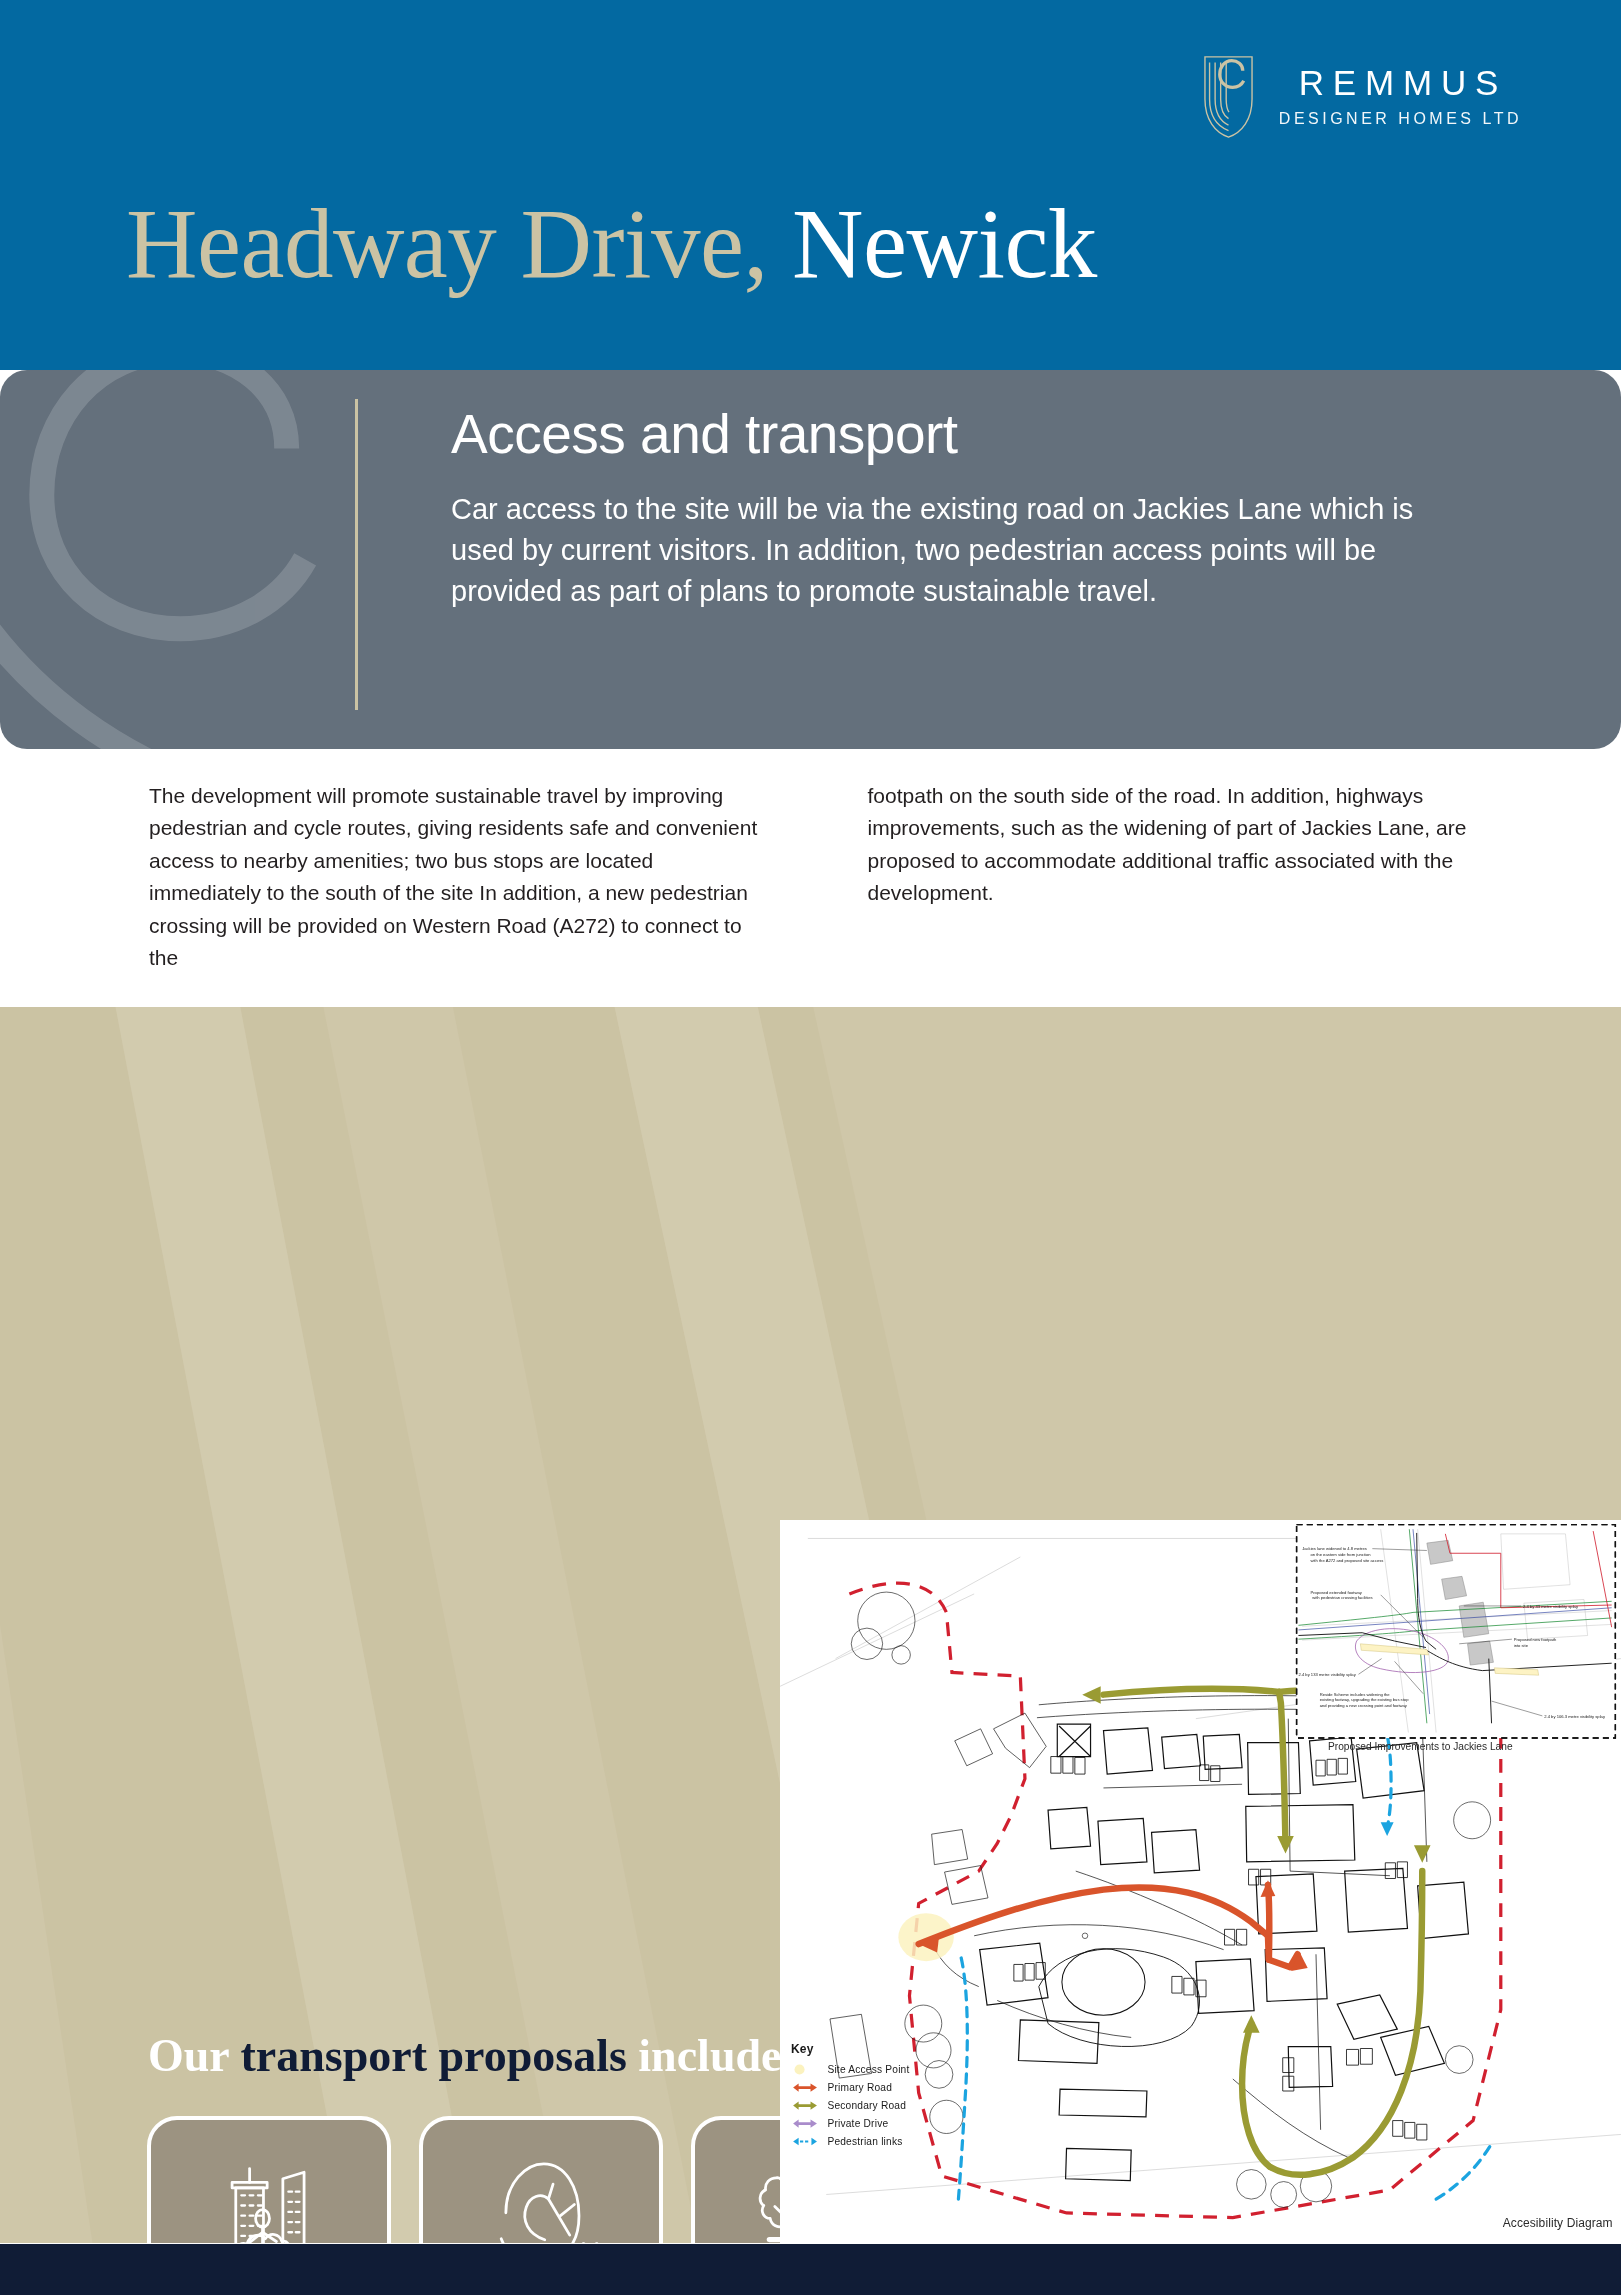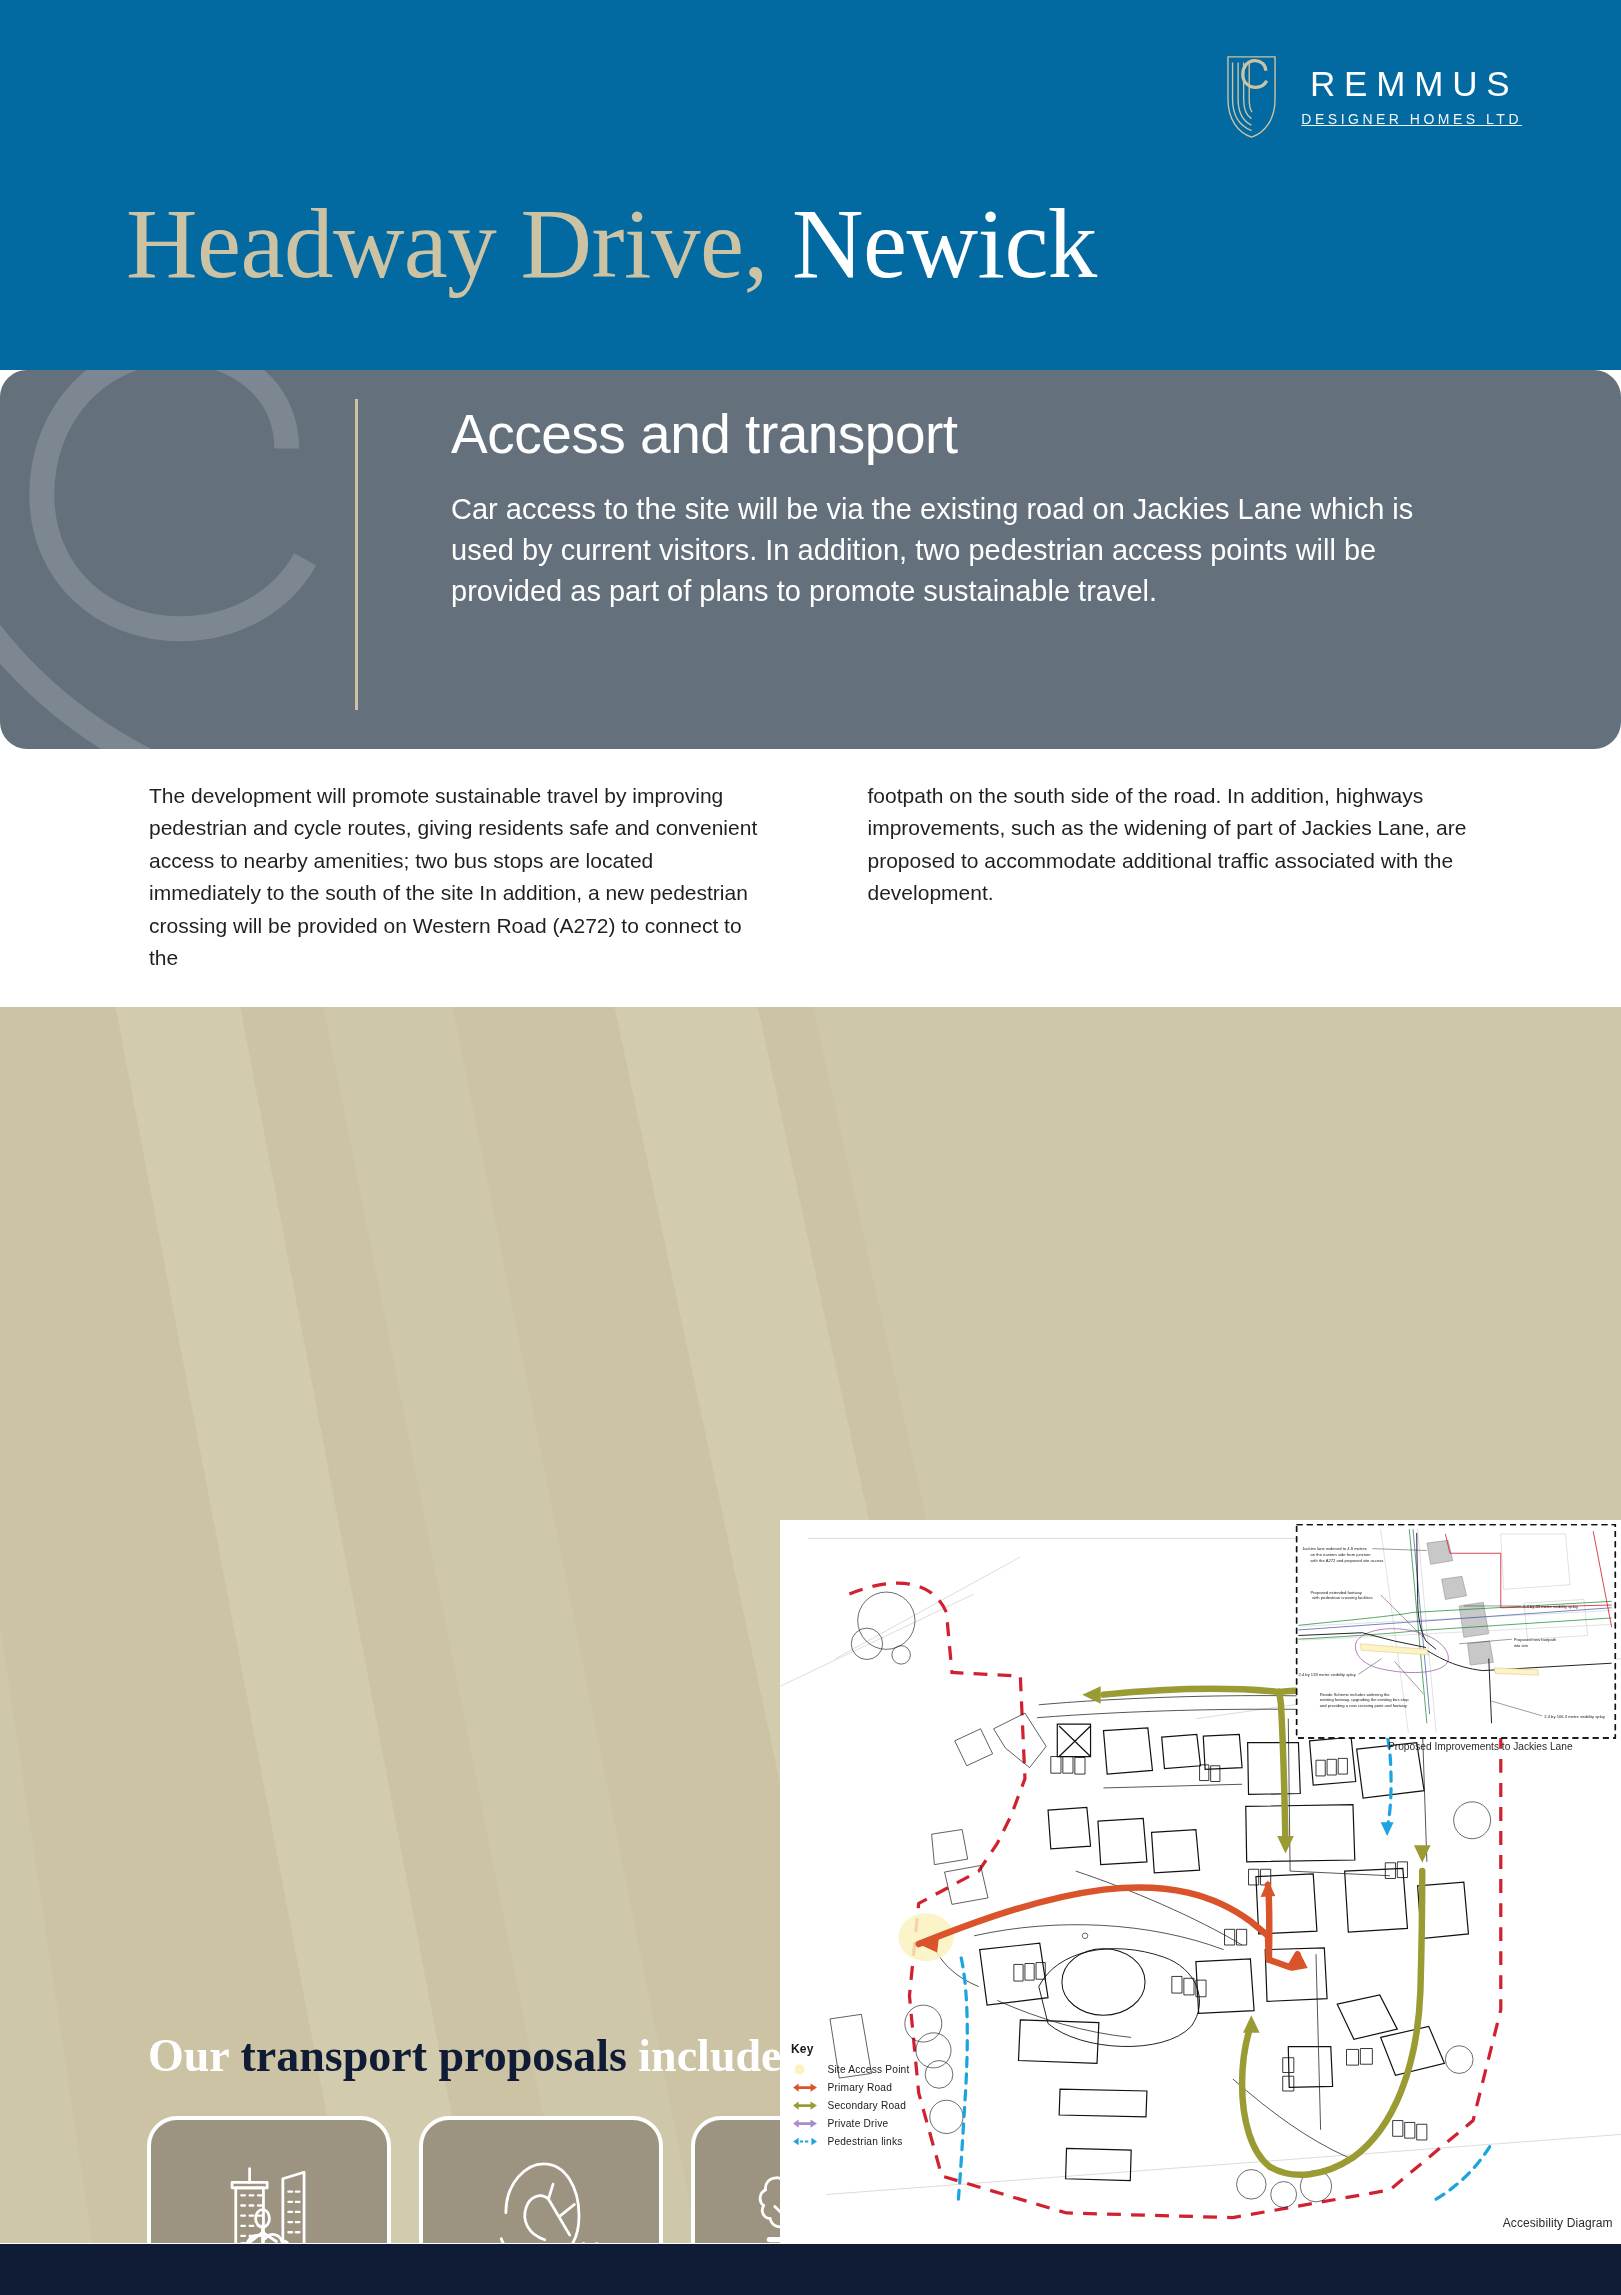--- a/index.html
+++ b/index.html
@@ -6,21 +6,21 @@
   body{width:1621px;height:2295px;position:relative;overflow:hidden;
        font-family:"Liberation Sans",sans-serif;-webkit-font-smoothing:antialiased;}
 
   
   .masthead{position:absolute;left:0;top:0;width:1621px;height:370px;background:#0369a1;overflow:hidden;}
   .logo-wrap{position:absolute;right:99px;top:55px;display:flex;align-items:center;gap:21px;}
   .logo-mark{width:51px;height:83px;position:relative;}
   .logo-mark svg{display:block;}
   .logo-text{display:flex;flex-direction:column;align-items:center;}
   .logo-name{color:#ffffff;font-size:35px;letter-spacing:8.8px;font-weight:400;line-height:1;padding-left:8.8px;}
-  .logo-sub{color:#ffffff;font-size:14px;letter-spacing:3.5px;margin-top:9.2px;padding-left:3.7px;opacity:.95;text-decoration:underline;}
+  .logo-sub{color:#ffffff;font-size:16px;letter-spacing:3.5px;margin-top:9.2px;padding-left:3.7px;opacity:.95;}
   .main-title{position:absolute;left:126px;top:194px;font-family:"Liberation Serif",serif;
               font-size:99px;line-height:1;white-space:nowrap;font-weight:400;letter-spacing:-0.5px;}
   .t-gold{color:#cbc3a4;}
   .t-white{color:#ffffff;}
 
   
   .slate{position:absolute;left:0;top:370px;width:1621px;height:379px;background:#64707c;overflow:hidden;border-radius:27px;}
   .slate-wm{position:absolute;left:-180px;top:-37px;width:536px;height:536px;opacity:.16;}
   .slate-rule{position:absolute;left:355px;top:29px;width:3.2px;height:311px;background:#cbc3a4;}
   .slate-body{position:absolute;left:451px;top:36px;width:1040px;}
@@ -50,21 +50,21 @@
 
   
   .map{position:absolute;left:780px;top:1520px;width:841px;height:723px;background:#ffffff;overflow:hidden;}
   .map-svg{position:absolute;left:0;top:0;}
   .map-key{position:absolute;left:11px;top:522px;width:185px;}
   .key-title{font-size:12px;color:#1a1a1a;font-weight:700;letter-spacing:0.2px;margin-bottom:8.3px;}
   .key-row{display:flex;align-items:center;gap:7.4px;margin-bottom:7px;}
   .key-sym{width:29px;height:11px;flex:none;}
   .key-lbl{font-size:10.2px;color:#1a1a1a;font-weight:300;letter-spacing:0.2px;}
   .map-cap{position:absolute;right:8.3px;bottom:13px;font-size:12px;color:#2b2b2b;font-weight:300;letter-spacing:0.1px;}
-  .inset-cap{position:absolute;font-size:10.2px;color:#2b2b2b;font-weight:300;left:608px;top:221px;}
+  .inset-cap{position:absolute;font-size:10.2px;color:#2b2b2b;font-weight:300;left:548px;top:221px;}
 
   
   .footer{position:absolute;left:0;top:2244px;width:1621px;height:52px;background:#101c36;}
 </style>
 </head>
 <body>
 
 <div class="masthead">
   <div class="logo-wrap">
     <div class="logo-mark">

